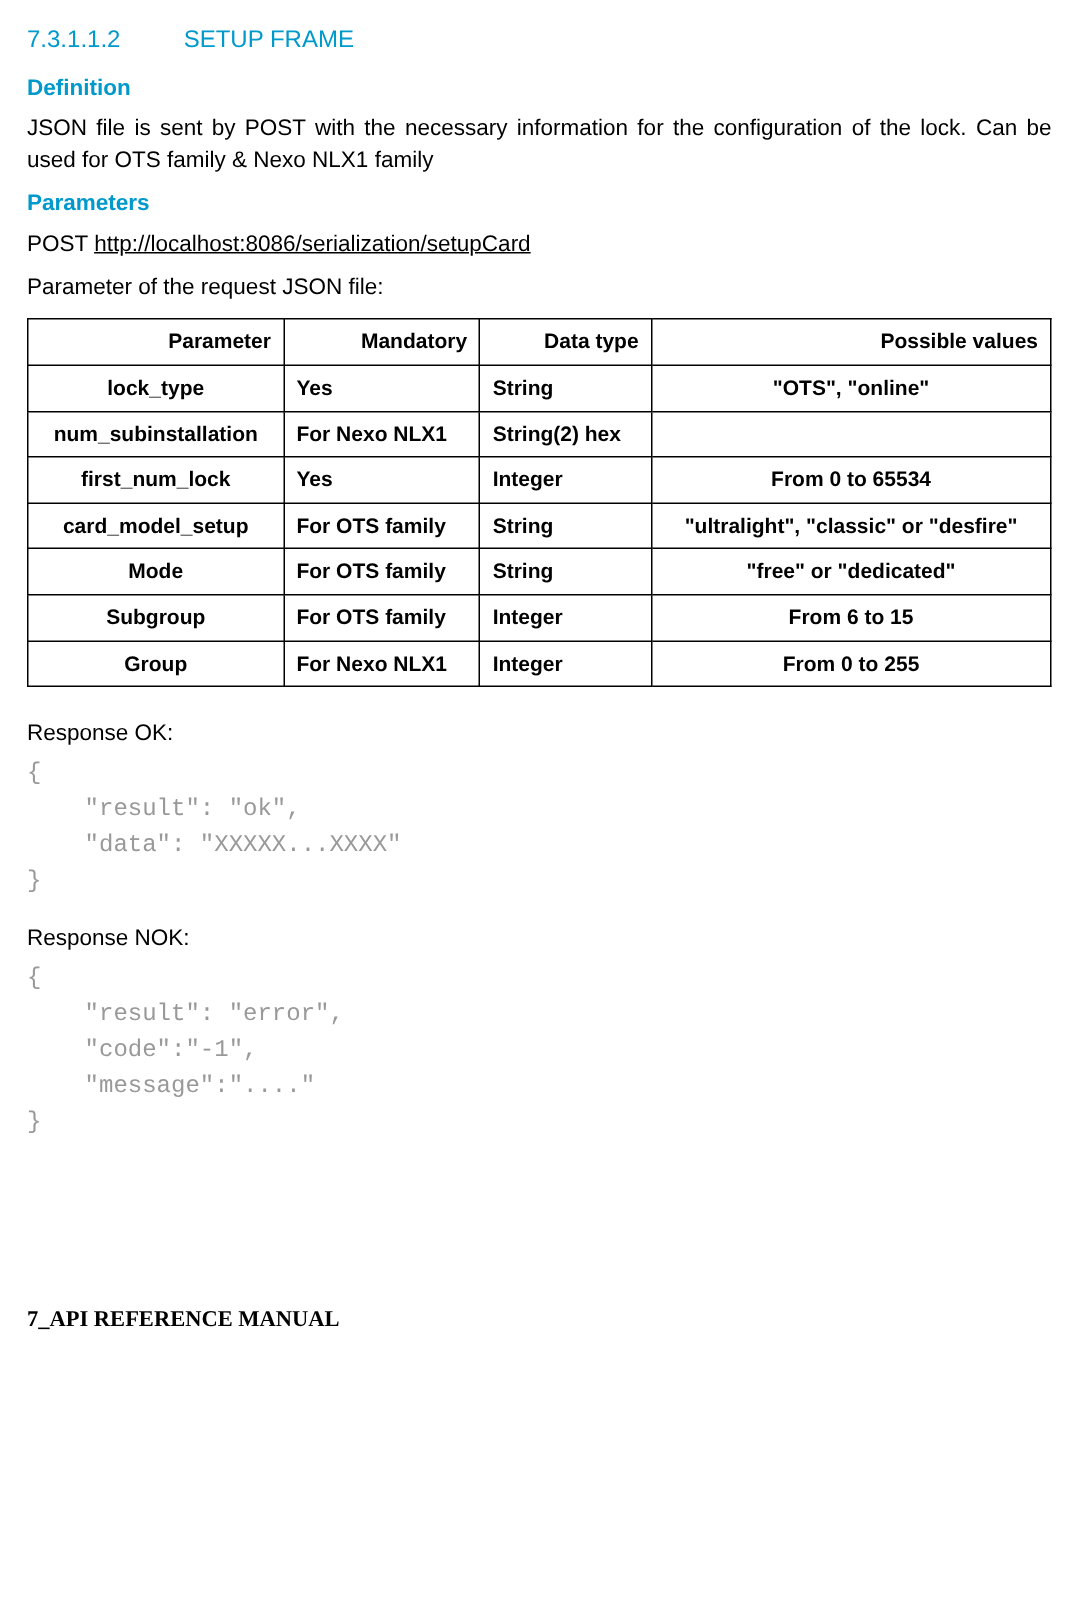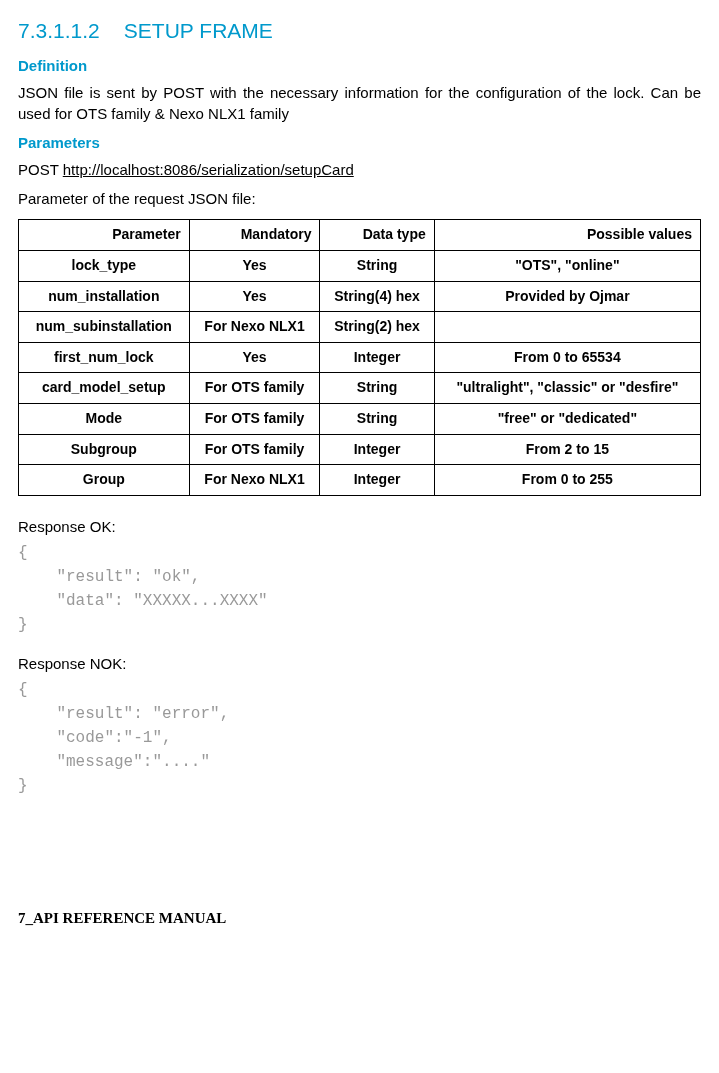--- a/index.html
+++ b/index.html
@@ -7,21 +7,21 @@
       font-size: 15px;
       margin: 0;
       padding: 16px 18px;
       color: #000;
       width: 719px;
       box-sizing: border-box;
       line-height: 1.4;
     }
     .section-number-title {
       color: #0099cc;
-      font-size: 21px;
+      font-size: 16px;
       margin-bottom: 10px;
     }
     .section-number-title .num {
       display: inline-block;
       min-width: 100px;
     }
     .subsection-heading {
       color: #0099cc;
       font-weight: bold;
       font-size: 15px;
@@ -45,21 +45,21 @@
     th, td {
       border: 1px solid #000;
       padding: 5px 8px;
       vertical-align: top;
     }
     th {
       text-align: right;
       font-weight: bold;
     }
     td.center {
-      text-align: center;
+      text-align: left;
       font-weight: bold;
     }
     td.left-bold {
       text-align: center;
       font-weight: bold;
     }
     .code-block {
       font-family: "Courier New", monospace;
       font-size: 16px;
       color: #999999;
@@ -105,26 +105,20 @@
     </tr>
   </thead>
   <tbody id="param-tbody">
   <tr>
         <td class="left-bold">lock_type</td>
         <td class="center">Yes</td>
         <td class="center">String</td>
         <td class="left-bold">"OTS", "online"</td>
       </tr>
       <tr>
-        <td class="left-bold">num_installation</td>
-        <td class="center">Yes</td>
-        <td class="center">String(4) hex</td>
-        <td class="left-bold">Provided by Ojmar</td>
-      </tr>
-      <tr>
         <td class="left-bold">num_subinstallation</td>
         <td class="center">For Nexo NLX1</td>
         <td class="center">String(2) hex</td>
         <td class="left-bold"></td>
       </tr>
       <tr>
         <td class="left-bold">first_num_lock</td>
         <td class="center">Yes</td>
         <td class="center">Integer</td>
         <td class="left-bold">From 0 to 65534</td>
@@ -138,21 +132,21 @@
       <tr>
         <td class="left-bold">Mode</td>
         <td class="center">For OTS family</td>
         <td class="center">String</td>
         <td class="left-bold">"free" or "dedicated"</td>
       </tr>
       <tr>
         <td class="left-bold">Subgroup</td>
         <td class="center">For OTS family</td>
         <td class="center">Integer</td>
-        <td class="left-bold">From 2 to 15</td>
+        <td class="left-bold">From 6 to 15</td>
       </tr>
       <tr>
         <td class="left-bold">Group</td>
         <td class="center">For Nexo NLX1</td>
         <td class="center">Integer</td>
         <td class="left-bold">From 0 to 255</td>
       </tr>
     </tbody>
 </table>
 

